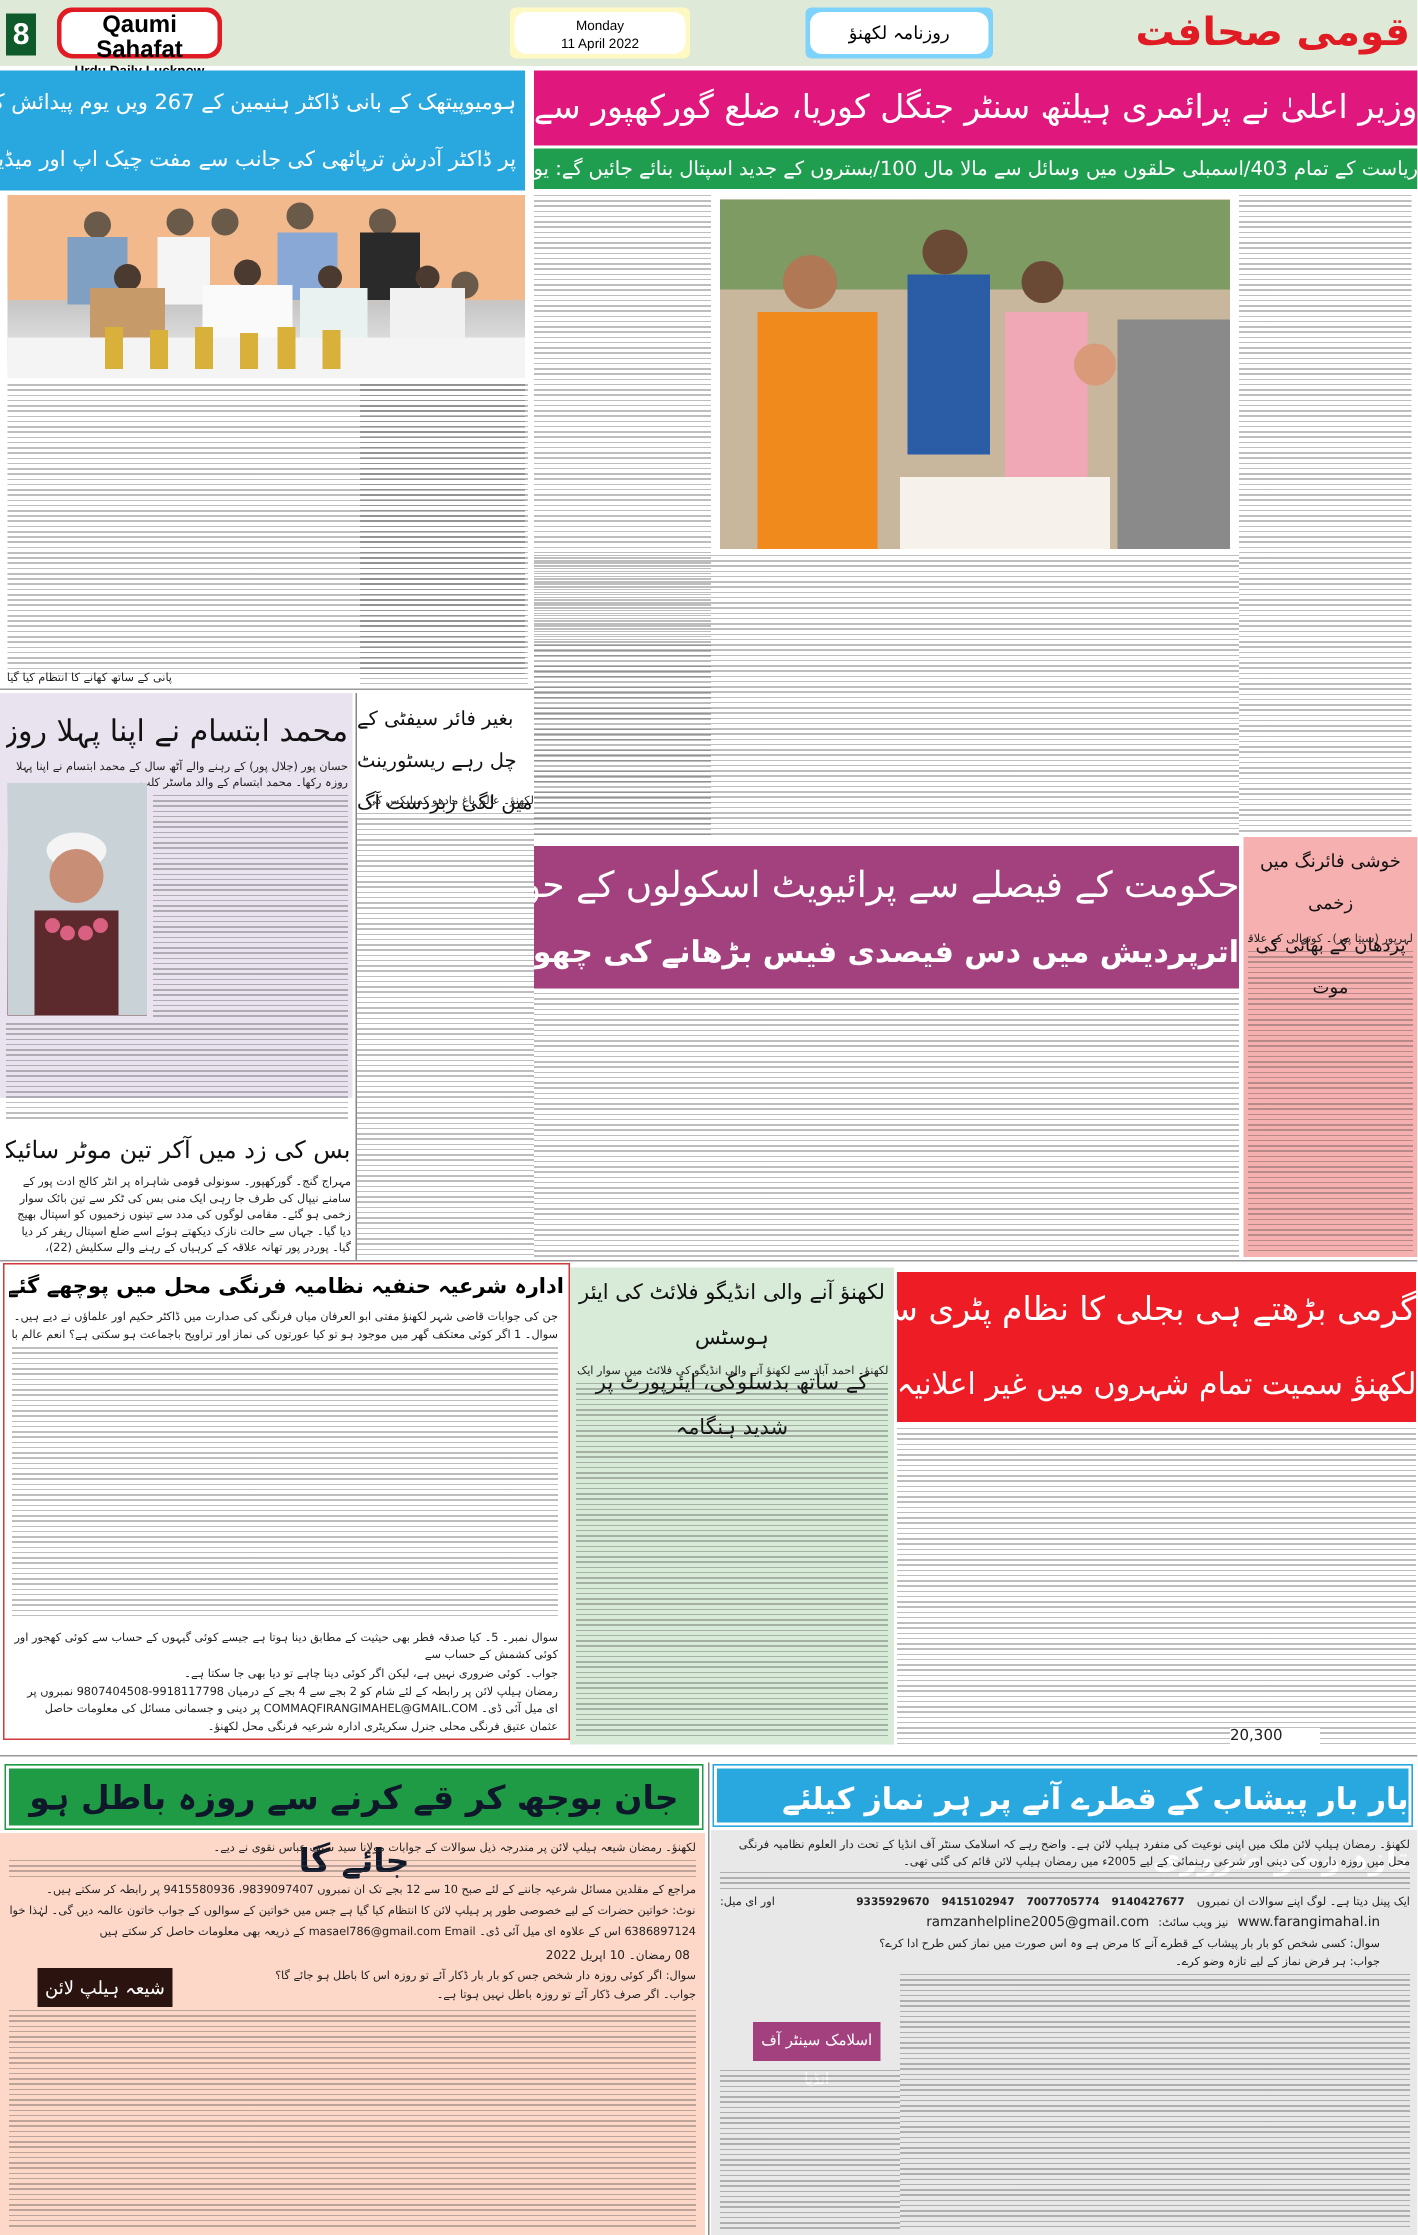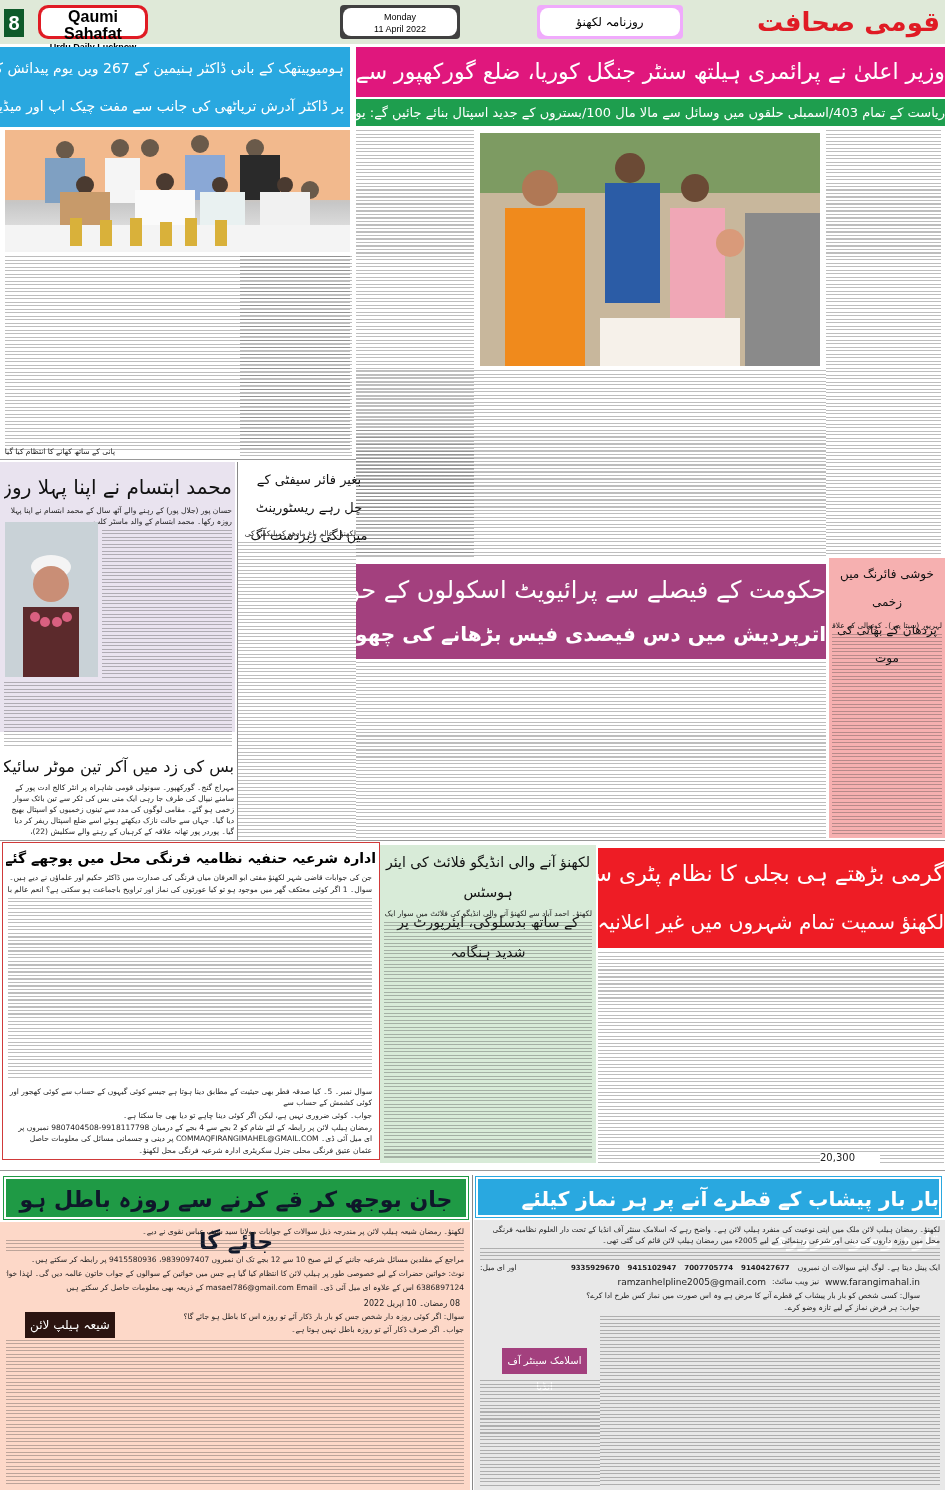--- a/index.html
+++ b/index.html
@@ -5,41 +5,41 @@
 *{box-sizing:border-box;margin:0;padding:0}
 body{width:945px;height:1490px;background:#fff;font-family:"DejaVu Sans",sans-serif;position:relative;overflow:hidden}
 .abs{position:absolute}
 
 #masthead{left:0;top:0;width:945px;height:44px;background:#dfe9d8}
 #page-num{left:4px;top:9px;width:20px;height:28px;background:#0e5a2a;color:#fff;font:bold 20px "Liberation Sans",sans-serif;text-align:center;line-height:28px}
 #brand-box{left:38px;top:5px;width:110px;height:34px;background:#e01b24;border-radius:10px;padding:3px}
 #brand-inner{width:100%;height:100%;background:#fff;border-radius:8px;text-align:center}
 #brand-name{font:bold 16px "Liberation Sans",sans-serif;line-height:17px;display:block}
 #brand-sub{font:bold 9px "Liberation Sans",sans-serif;display:block}
-#date-box{left:340px;top:5px;width:120px;height:34px;background:#404040;padding:3px;border-radius:4px}
+#date-box{left:340px;top:5px;width:120px;height:34px;background:#fef9c3;padding:3px;border-radius:4px}
 #date-inner{width:100%;height:100%;background:#fff;border-radius:8px;text-align:center;font:9px "Liberation Sans",sans-serif;padding-top:3px;line-height:12px}
-#roznama-box{left:537px;top:5px;width:146px;height:34px;background:#f0abfc;padding:3px;border-radius:4px}
+#roznama-box{left:537px;top:5px;width:125px;height:34px;background:#7dd3fc;padding:3px;border-radius:4px}
 #roznama-inner{width:100%;height:100%;background:#fff;border-radius:8px;text-align:center;font:12px "DejaVu Serif",serif;line-height:28px}
 #masthead-urdu{left:720px;top:4px;width:220px;height:36px;color:#e01b24;font:bold 26px "DejaVu Sans",sans-serif;text-align:right;line-height:36px}
 
 .hl{color:#fff;overflow:hidden;white-space:nowrap;direction:rtl;text-align:center}
 #left-head{left:0;top:47px;width:350px;height:80px;background:#29a8e0;font-size:14px;line-height:38px;padding:2px 6px}
 #main-head{left:356px;top:47px;width:589px;height:50px;background:#e0177d;font-size:22px;line-height:50px}
 #main-sub{left:356px;top:99px;width:589px;height:27px;background:#1e9e4e;font-size:13px;line-height:27px}
 
 .photo{overflow:hidden}
 #photo-camp{left:5px;top:130px;width:345px;height:122px;background:linear-gradient(180deg,#f4c49a 0%,#e9b486 35%,#c7c7c7 60%,#f3f3f3 100%)}
 #photo-cm{left:480px;top:133px;width:340px;height:233px;background:linear-gradient(160deg,#7c9a60 0%,#d8b48a 30%,#e9d9c4 55%,#998c7c 80%,#4d4b48 100%)}
 #photo-boy{left:5px;top:522px;width:93px;height:155px;background:linear-gradient(180deg,#b8c5cd 0%,#e5e5e5 30%,#bd8d7a 60%,#5f2d2e 100%)}
 .text-col{font-size:7px;line-height:10.5px;color:#222;overflow:hidden;direction:rtl;text-align:justify}
 .lines{background:repeating-linear-gradient(180deg,#444 0px,#444 1px,transparent 1px,transparent 3.5px);opacity:.35}
 
 #ibtisam-box{left:0;top:462px;width:235px;height:270px;background:#e9e3ef}
 #ibtisam-head{left:4px;top:468px;width:228px;height:38px;font-size:20px;line-height:38px;color:#111;text-align:center;direction:rtl;white-space:nowrap;overflow:hidden}
-#fire-head{left:249px;top:466px;width:120px;height:60px;font-size:13px;color:#111;text-align:center;direction:rtl;line-height:28px}
+#fire-head{left:238px;top:466px;width:120px;height:60px;font-size:13px;color:#111;text-align:left;direction:rtl;line-height:28px}
 #bus-head{left:4px;top:752px;width:230px;height:30px;font-size:16px;line-height:30px;color:#111;text-align:center;direction:rtl;white-space:nowrap;overflow:hidden}
 #schools-head{left:356px;top:564px;width:470px;height:95px;background:#a3407e;color:#fff;direction:rtl;text-align:center}
 #schools-head .l1{font-size:24px;line-height:52px;display:block;white-space:nowrap;overflow:hidden}
 #schools-head .l2{font-size:20px;line-height:36px;display:block;font-weight:bold;white-space:nowrap;overflow:hidden}
 #firing-box{left:829px;top:558px;width:116px;height:280px;background:#f6b0b0}
 #firing-head{left:832px;top:560px;width:110px;height:60px;font-size:12px;color:#111;line-height:28px;direction:rtl;text-align:center}
 #qa-box{left:2px;top:842px;width:378px;height:318px;border:1.5px solid #d03a3a;background:#fff}
 #qa-head{left:6px;top:846px;width:370px;height:24px;font-size:14px;font-weight:bold;line-height:24px;direction:rtl;text-align:center;white-space:nowrap;overflow:hidden}
 #indigo-box{left:380px;top:845px;width:216px;height:318px;background:#d8ebd8}
 #indigo-head{left:382px;top:847px;width:212px;height:60px;font-size:14px;line-height:30px;direction:rtl;text-align:center;color:#111}

